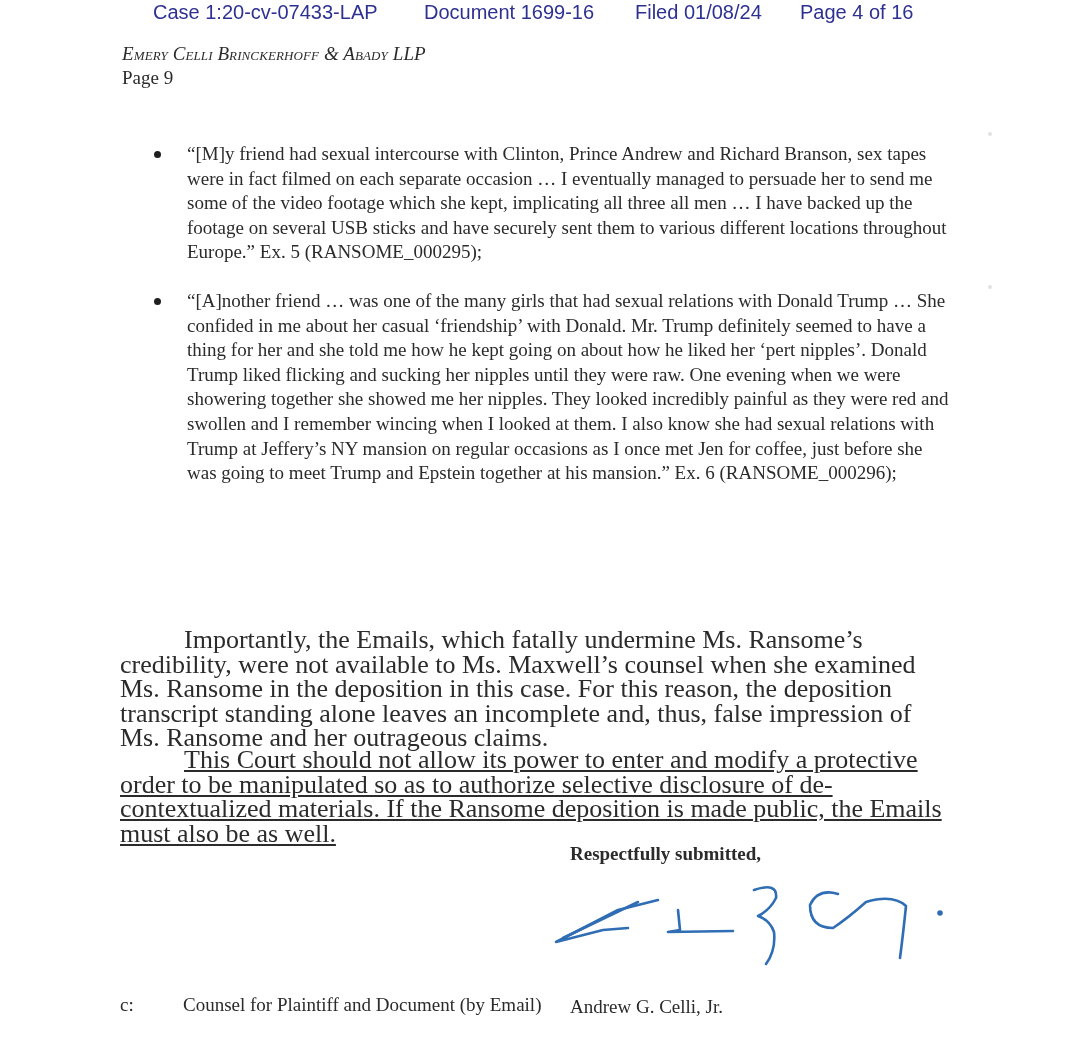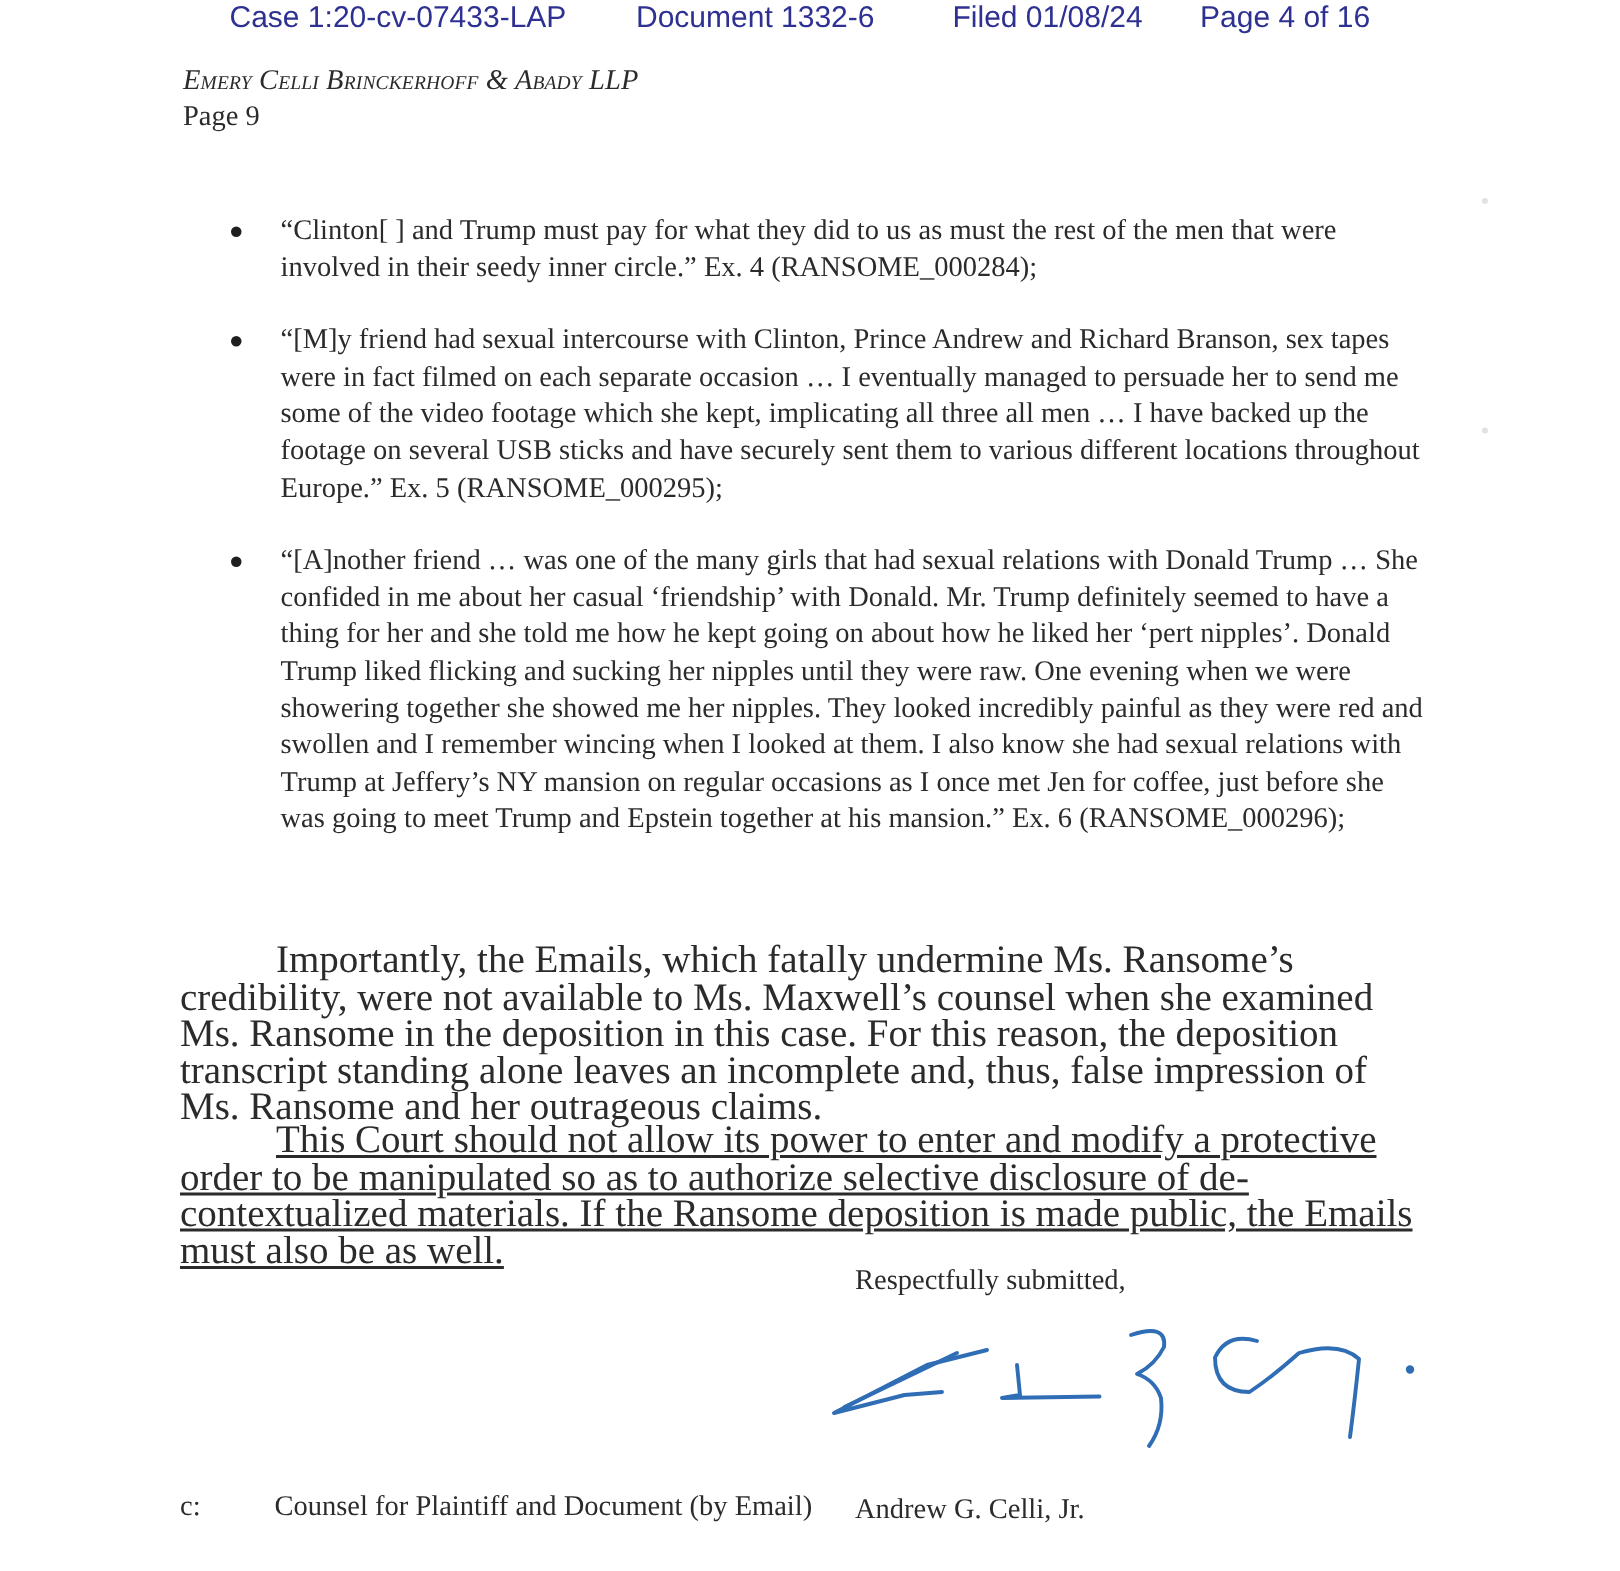--- a/index.html
+++ b/index.html
@@ -20,45 +20,41 @@
   .pageref { position: absolute; left: 122px; top: 66px; font-size: 19px; line-height: 24px; }
   .bullets { position: absolute; left: 150px; top: 142px; width: 800px; }
   .bullet { position: relative; padding-left: 37px; font-size: 19px; line-height: 24.6px; margin-bottom: 24px; }
   .bullet .dot {
     position: absolute; left: 4px; top: 9px; width: 7px; height: 7px; border-radius: 50%;
     background: #1f1f1f;
   }
   .para { position: absolute; left: 120px; width: 830px; font-size: 26px; line-height: 24.6px; text-indent: 64px; }
   .p1 { top: 628px; }
   .p2 { top: 748px; text-decoration: underline; }
-  .closing { position: absolute; left: 570px; top: 843px; font-size: 19px; }
+  .closing { position: absolute; left: 570px; top: 843px; font-size: 19px; font-weight: bold; }
   .signature { position: absolute; left: 548px; top: 880px; width: 420px; height: 90px; }
   .signer { position: absolute; left: 570px; top: 996px; font-size: 19px; }
   .cc-label { position: absolute; left: 120px; top: 994px; font-size: 19px; }
   .cc-text { position: absolute; left: 183px; top: 994px; font-size: 19px; }
   .specks { position: absolute; left: 988px; width: 4px; height: 4px; border-radius: 50%; background: #e2e2e2; }
 </style>
 </head>
 <body>
 
 <div class="ecf-header">
   <span style="left:0">Case 1:20-cv-07433-LAP</span>
-  <span style="left:271px">Document 1332-6</span>
+  <span style="left:271px">Document 1699-16</span>
   <span style="left:482px">Filed 01/08/24</span>
   <span style="left:647px">Page 4 of 16</span>
 </div>
 
 <div class="firm">Emery Celli Brinckerhoff &amp; Abady LLP</div>
 <div class="pageref">Page 9</div>
 
 <div class="bullets">
-  <div class="bullet">
-    <span class="dot"></span>
-    <span>“Clinton[ ] and Trump must pay for what they did to us as must the rest of the men that were involved in their seedy inner circle.” Ex. 4 (RANSOME_000284);</span>
-  </div>
   <div class="bullet">
     <span class="dot"></span>
     <span>“[M]y friend had sexual intercourse with Clinton, Prince Andrew and Richard Branson, sex tapes were in fact filmed on each separate occasion … I eventually managed to persuade her to send me some of the video footage which she kept, implicating all three all men … I have backed up the footage on several USB sticks and have securely sent them to various different locations throughout Europe.” Ex. 5 (RANSOME_000295);</span>
   </div>
   <div class="bullet">
     <span class="dot"></span>
     <span>“[A]nother friend … was one of the many girls that had sexual relations with Donald Trump …  She confided in me about her casual ‘friendship’ with Donald.  Mr. Trump definitely seemed to have a thing for her and she told me how he kept going on about how he liked her ‘pert nipples’. Donald Trump liked flicking and sucking her nipples until they were raw. One evening when we were showering together she showed me her nipples. They looked incredibly painful as they were red and swollen and I remember wincing when I looked at them. I also know she had sexual relations with Trump at Jeffery’s NY mansion on regular occasions as I once met Jen for coffee, just before she was going to meet Trump and Epstein together at his mansion.” Ex. 6 (RANSOME_000296);</span>
   </div>
 </div>
 

